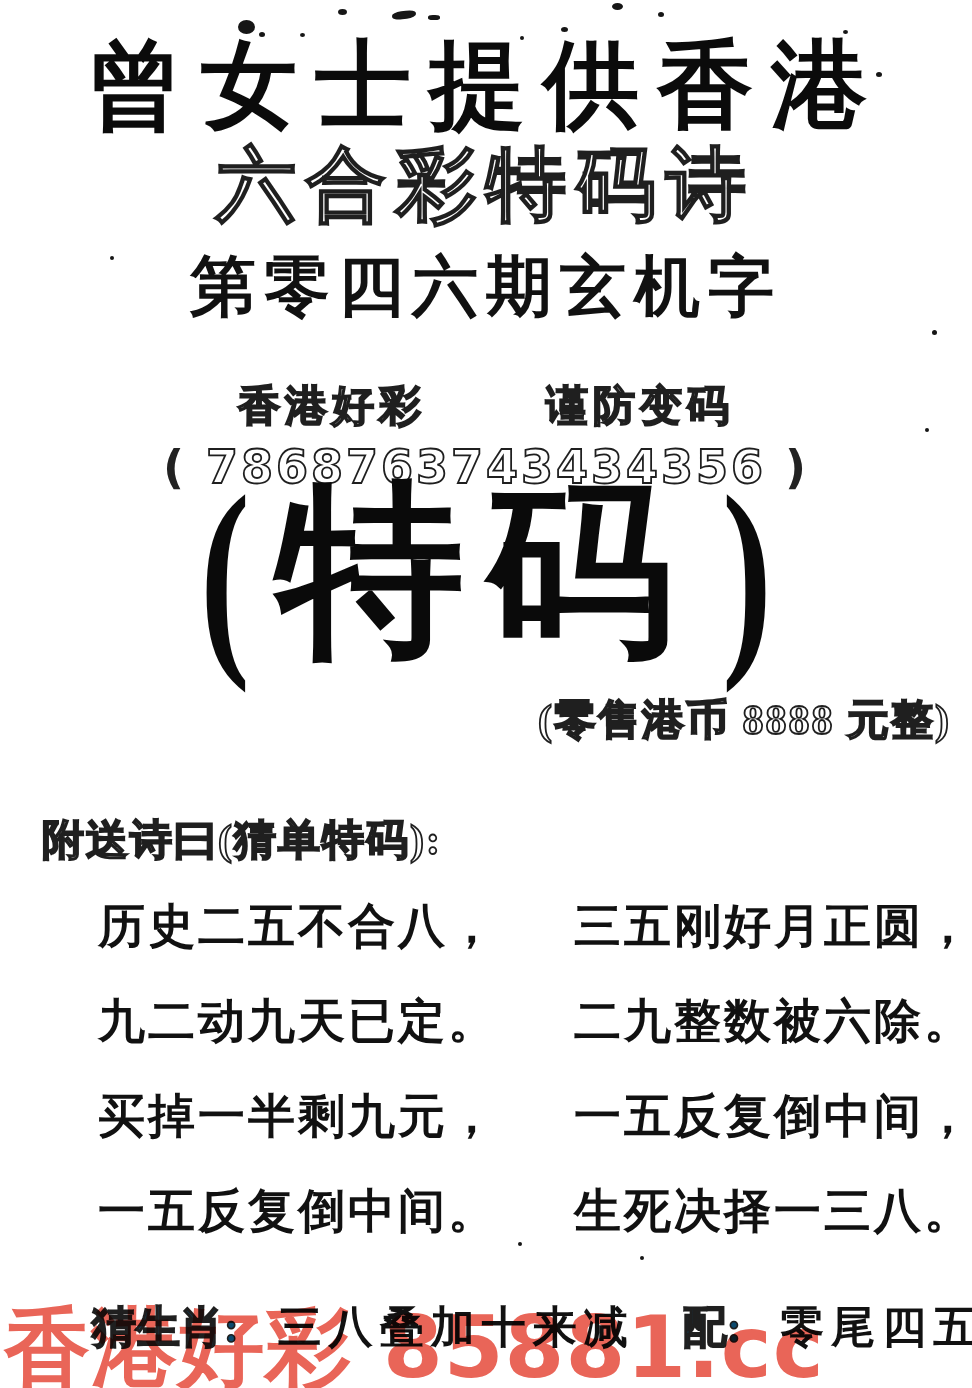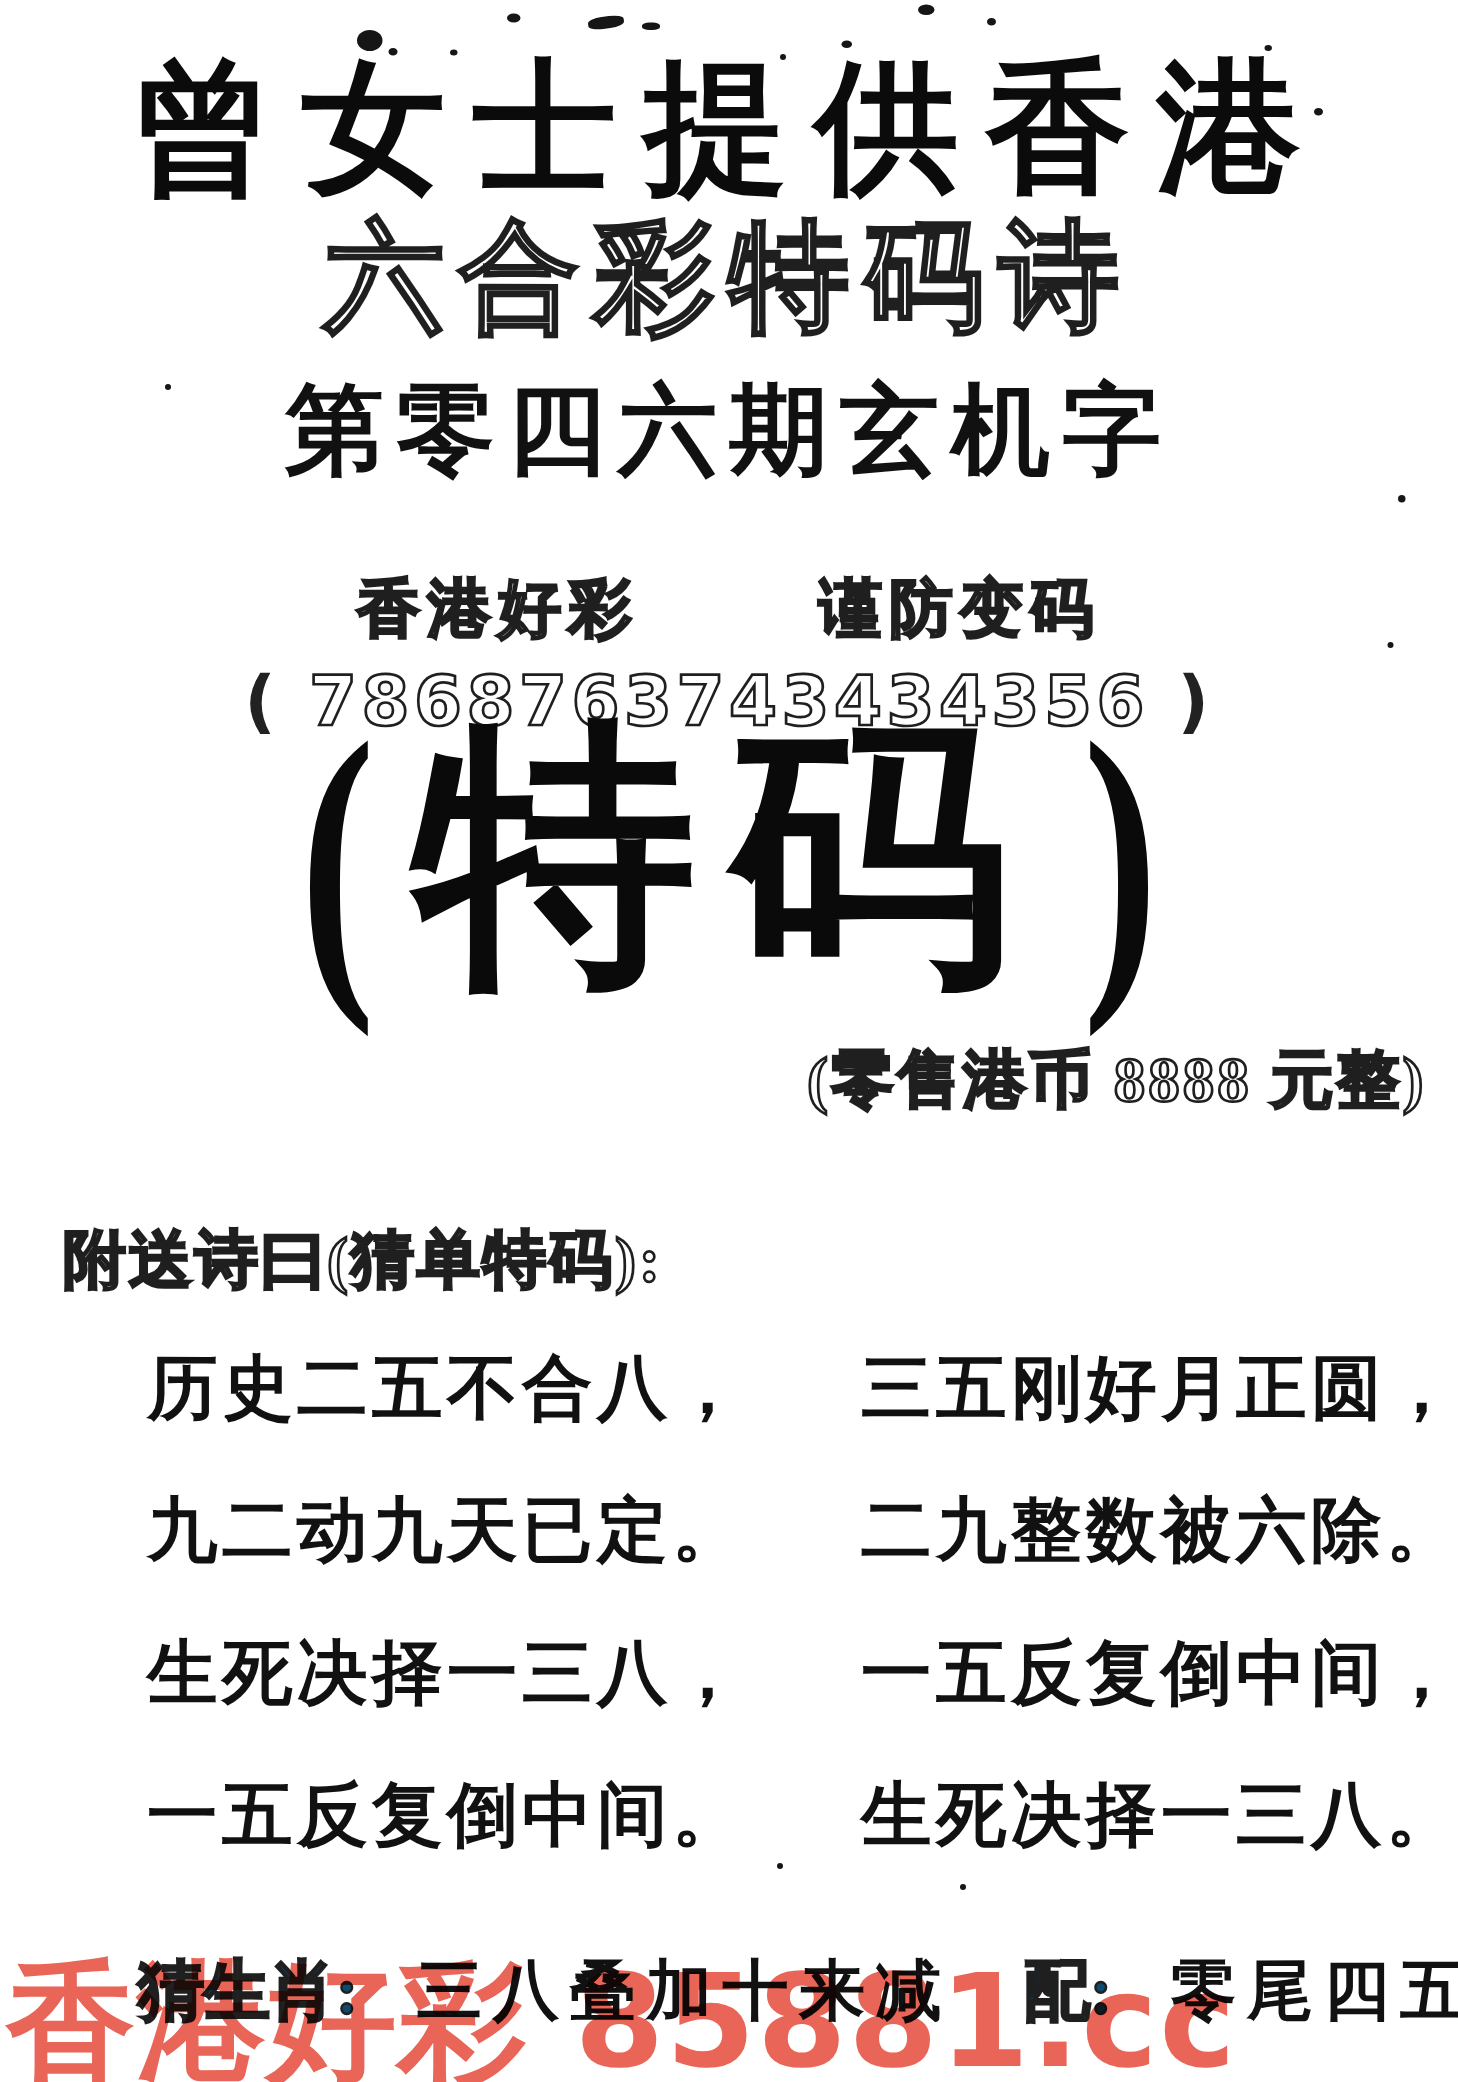--- a/index.html
+++ b/index.html
@@ -163,21 +163,21 @@
     <span class="feature-paren">)</span>
   </div>
 
   <div class="abs price-note outline">(零售港币 8888 元整)</div>
 
   <div class="abs poem-intro outline">附送诗曰(猜单特码):</div>
 
   <div class="abs poem-col poem-left">
     <div class="poem-line">历史二五不合八，</div>
     <div class="poem-line">九二动九天已定。</div>
-    <div class="poem-line">生死决择一三八，</div>
+    <div class="poem-line">买掉一半剩九元，</div>
     <div class="poem-line">一五反复倒中间。</div>
   </div>
   <div class="abs poem-col poem-right">
     <div class="poem-line">三五刚好月正圆，</div>
     <div class="poem-line">二九整数被六除。</div>
     <div class="poem-line">一五反复倒中间，</div>
     <div class="poem-line">生死决择一三八。</div>
   </div>
 
   <div class="abs footer-row">

